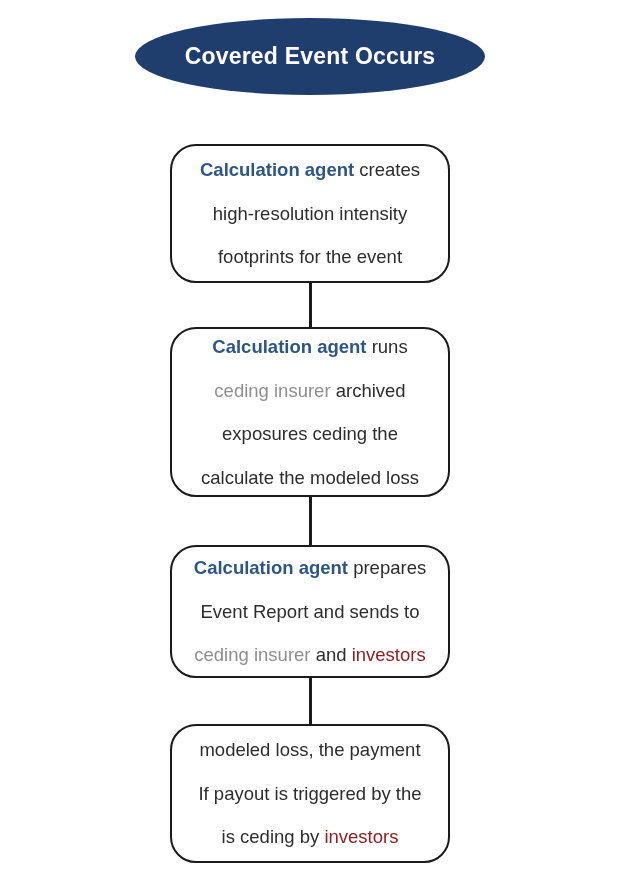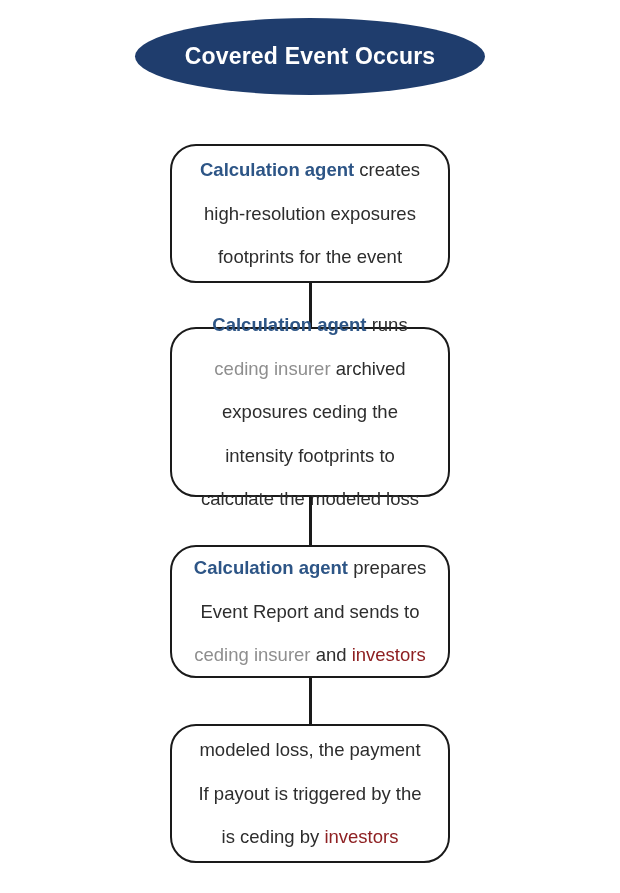--- a/index.html
+++ b/index.html
@@ -86,43 +86,40 @@
   <div class="ellipse">
     <span class="ellipse-label">Covered Event Occurs</span>
   </div>
 
   <div class="box box1">
     <div class="line">
       <span class="seg agent">Calculation agent</span>
       <span class="seg plain">creates</span>
     </div>
     <div class="line">
-      <span class="seg plain">high-resolution exposures</span>
+      <span class="seg plain">high-resolution intensity</span>
     </div>
     <div class="line">
       <span class="seg plain">footprints for the event</span>
     </div>
   </div>
 
   <div class="connector c1"></div>
 
   <div class="box box2">
     <div class="line">
       <span class="seg agent">Calculation agent</span>
       <span class="seg plain">runs</span>
     </div>
     <div class="line">
       <span class="seg ceding">ceding insurer</span>
       <span class="seg plain">archived</span>
     </div>
     <div class="line">
       <span class="seg plain">exposures ceding the</span>
-    </div>
-    <div class="line">
-      <span class="seg plain">intensity footprints to</span>
     </div>
     <div class="line">
       <span class="seg plain">calculate the modeled loss</span>
     </div>
   </div>
 
   <div class="connector c2"></div>
 
   <div class="box box3">
     <div class="line">

